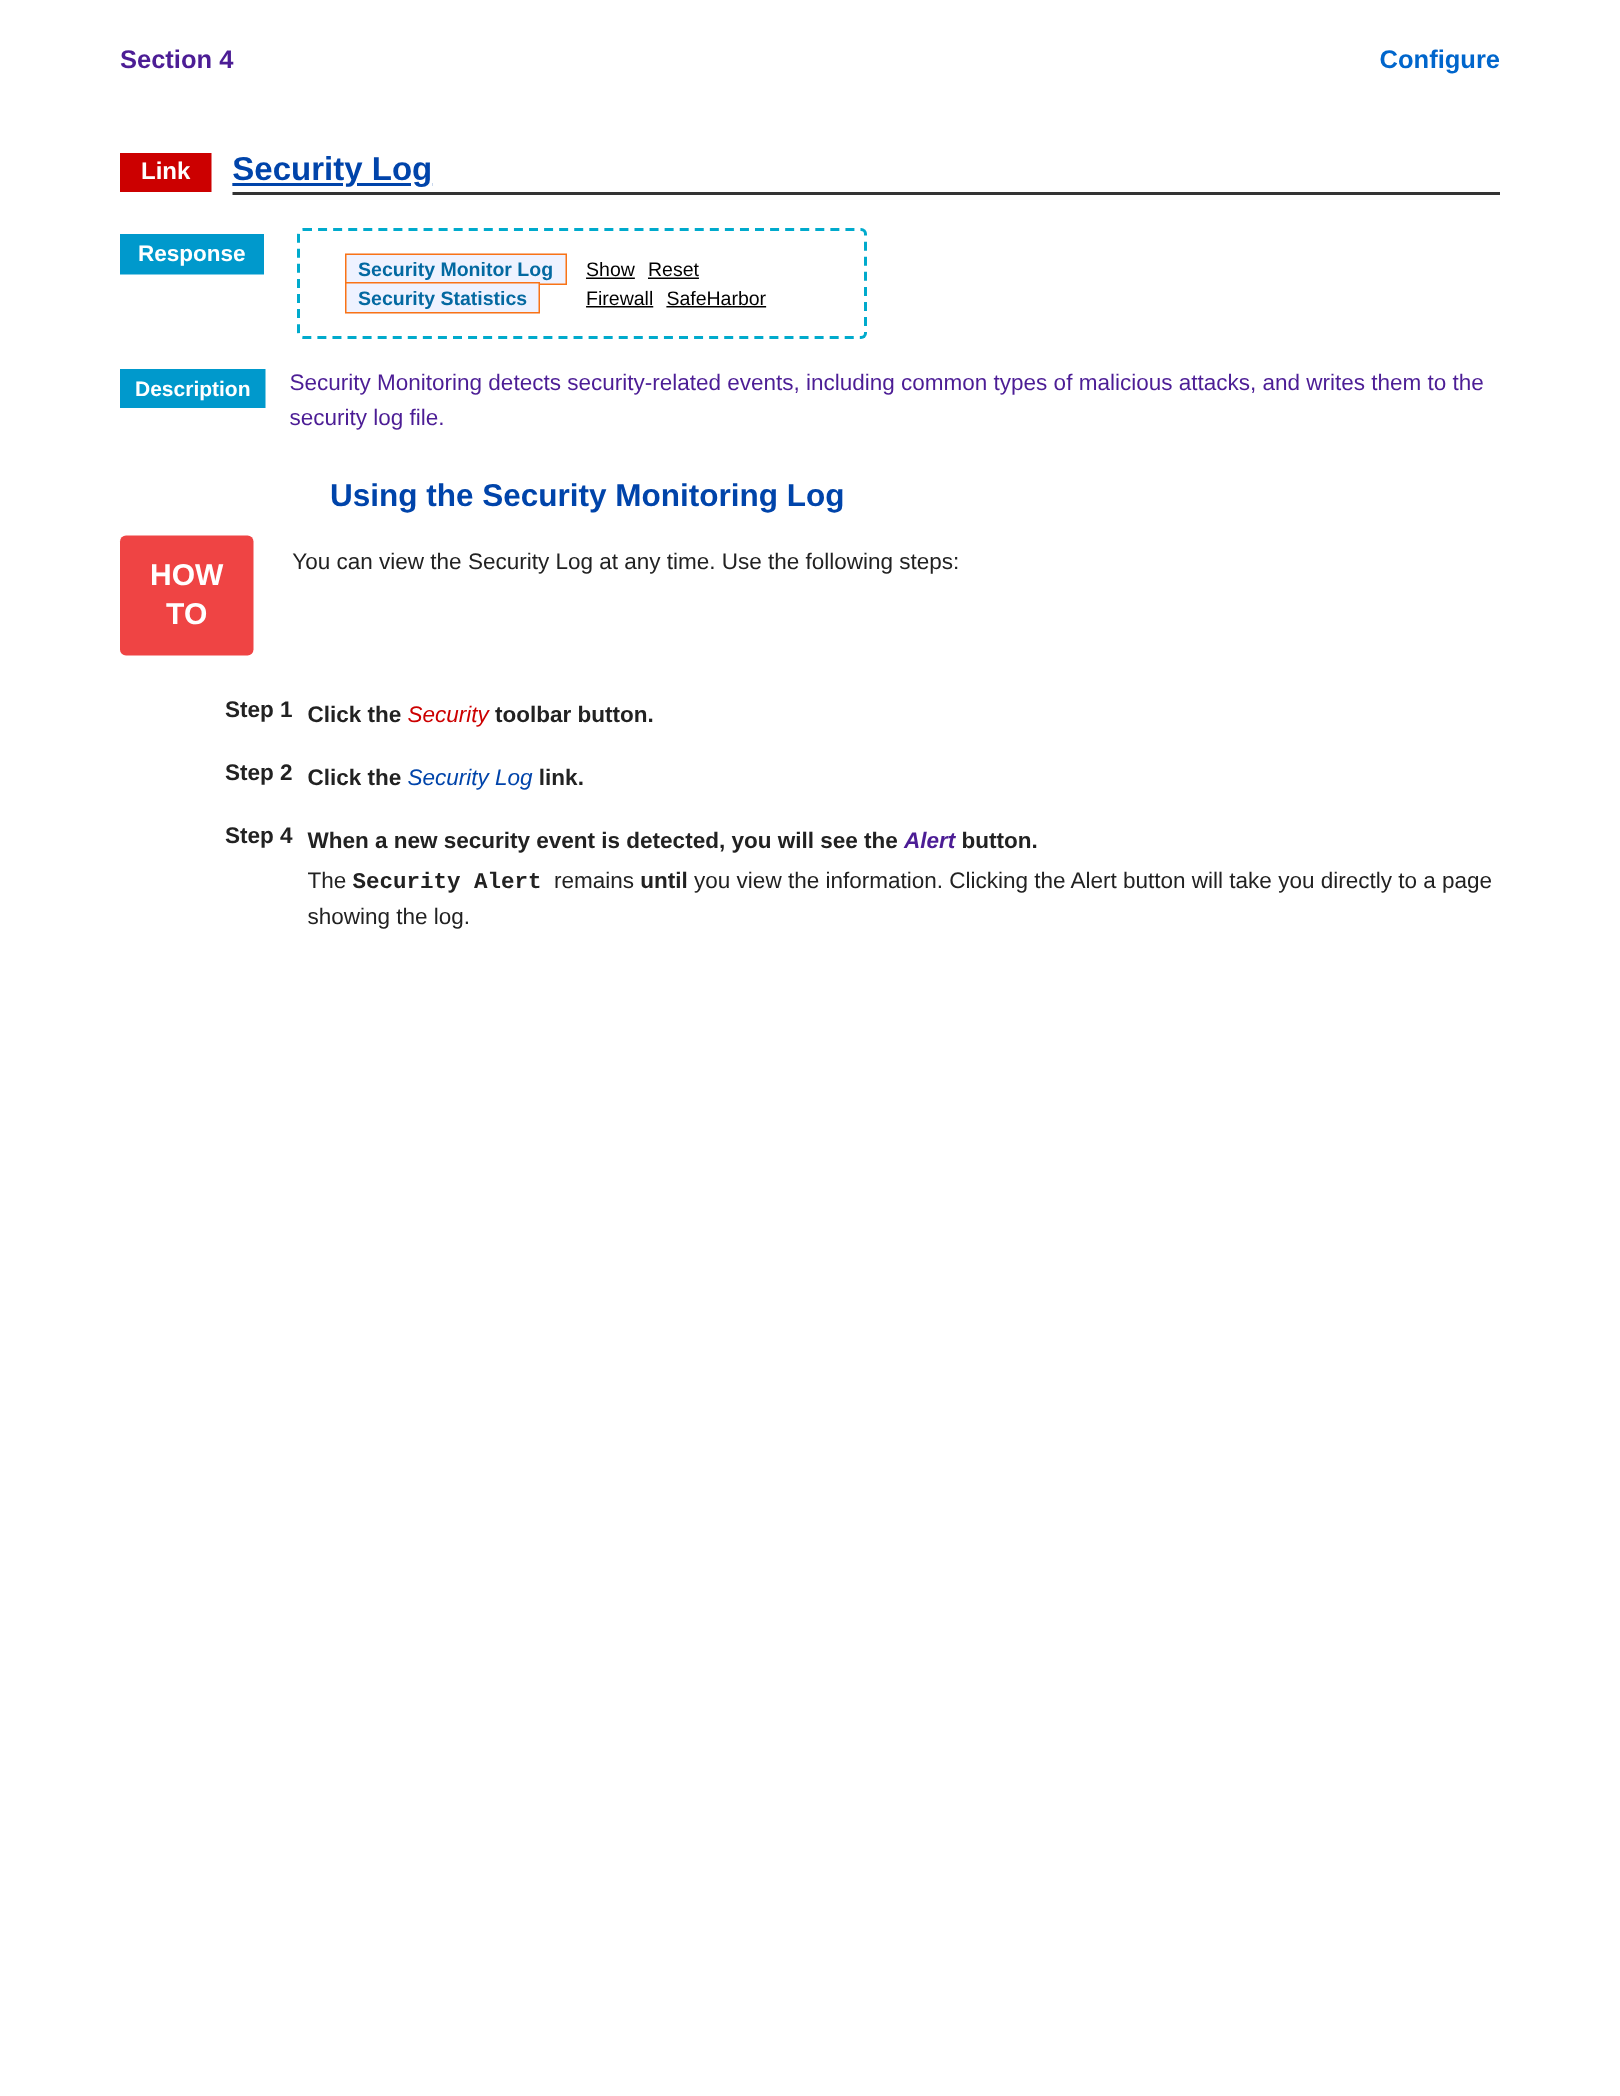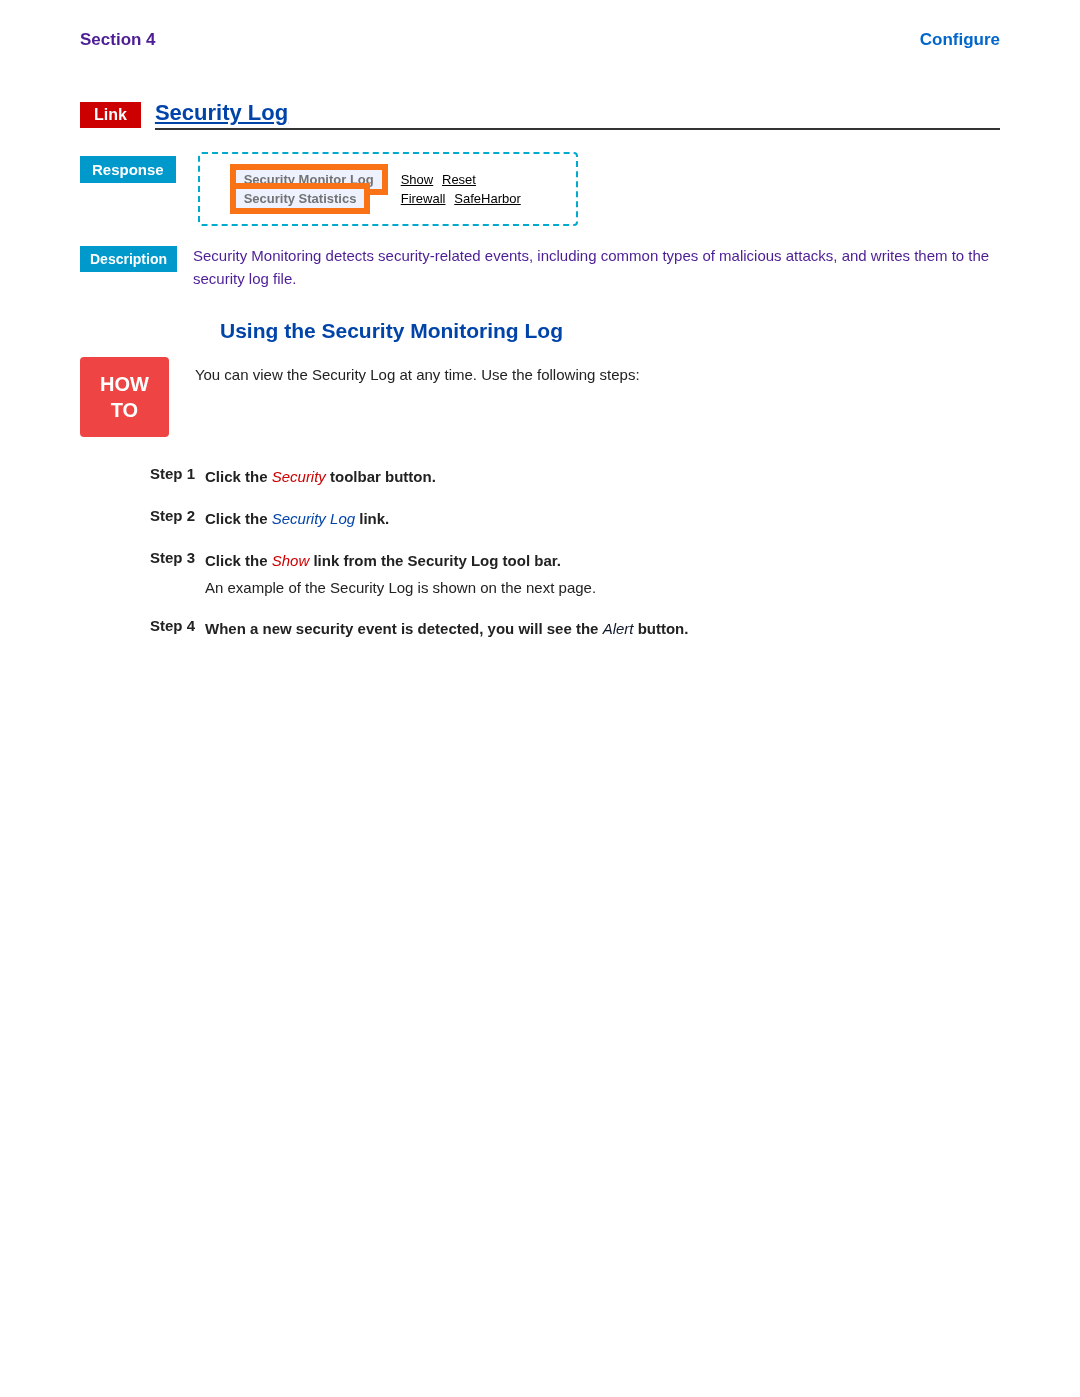--- a/index.html
+++ b/index.html
@@ -83,26 +83,26 @@
     .menu-table {
       border-collapse: collapse;
       font-size: 13.5px;
     }
     .menu-table td {
       padding: 2px 8px 2px 0;
       vertical-align: middle;
     }
     .menu-item-box {
       background: #eef2ff;
-      border: 6px solid #f97316;
+      border: 1px solid #f97316;
       padding: 2px 8px;
       font-size: 13px;
       font-weight: bold;
       white-space: nowrap;
-      color: #737373;
+      color: #0369a1;
     }
     .menu-links a, .menu-link {
       color: #000;
       text-decoration: underline;
       font-size: 13px;
       margin-left: 5px;
       cursor: pointer;
     }
     .description-row {
       display: flex;
@@ -180,23 +180,23 @@
       color: #cc0000;
       font-style: italic;
       font-weight: normal;
     }
     .step-content .italic-blue {
       color: #0044aa;
       font-style: italic;
       font-weight: normal;
     }
     .step-content .italic-orange {
-      color: #0f172a;
+      color: #4c1d95;
       font-style: italic;
-      font-weight: normal;
+      font-weight: bold;
     }
     .step-content .monospace {
       font-family: 'Courier New', monospace;
       font-weight: bold;
     }
     .step-sub {
       margin-top: 3px;
       color: #222;
       font-size: 15px;
       line-height: 1.55;
@@ -265,28 +265,22 @@
     </div>
   </div>
 
   <div class="step-row">
     <span class="step-label">Step 2</span>
     <div class="step-content">
       <strong>Click the <span class="italic-blue">Security Log</span> link.</strong>
     </div>
   </div>
 
-  <div class="step-row">
-    <span class="step-label">Step 3</span>
-    <div class="step-content">
-      <strong>Click the <span class="italic-red">Show</span> link from the Security Log tool bar.</strong>
-      <div class="step-sub">An example of the Security Log is shown on the next page.</div>
-    </div>
-  </div>
 
   <div class="step-row">
     <span class="step-label">Step 4</span>
     <div class="step-content">
       <strong>When a new security event is detected, you will see the <span class="italic-orange">Alert</span> button.</strong>
+      <div class="step-sub">The <span class="monospace">Security Alert</span>&nbsp; remains <strong>until</strong> you view the information. Clicking the Alert button will take you directly to a page showing the log.</div>
     </div>
   </div>
 
 </div>
 
 </body></html>

